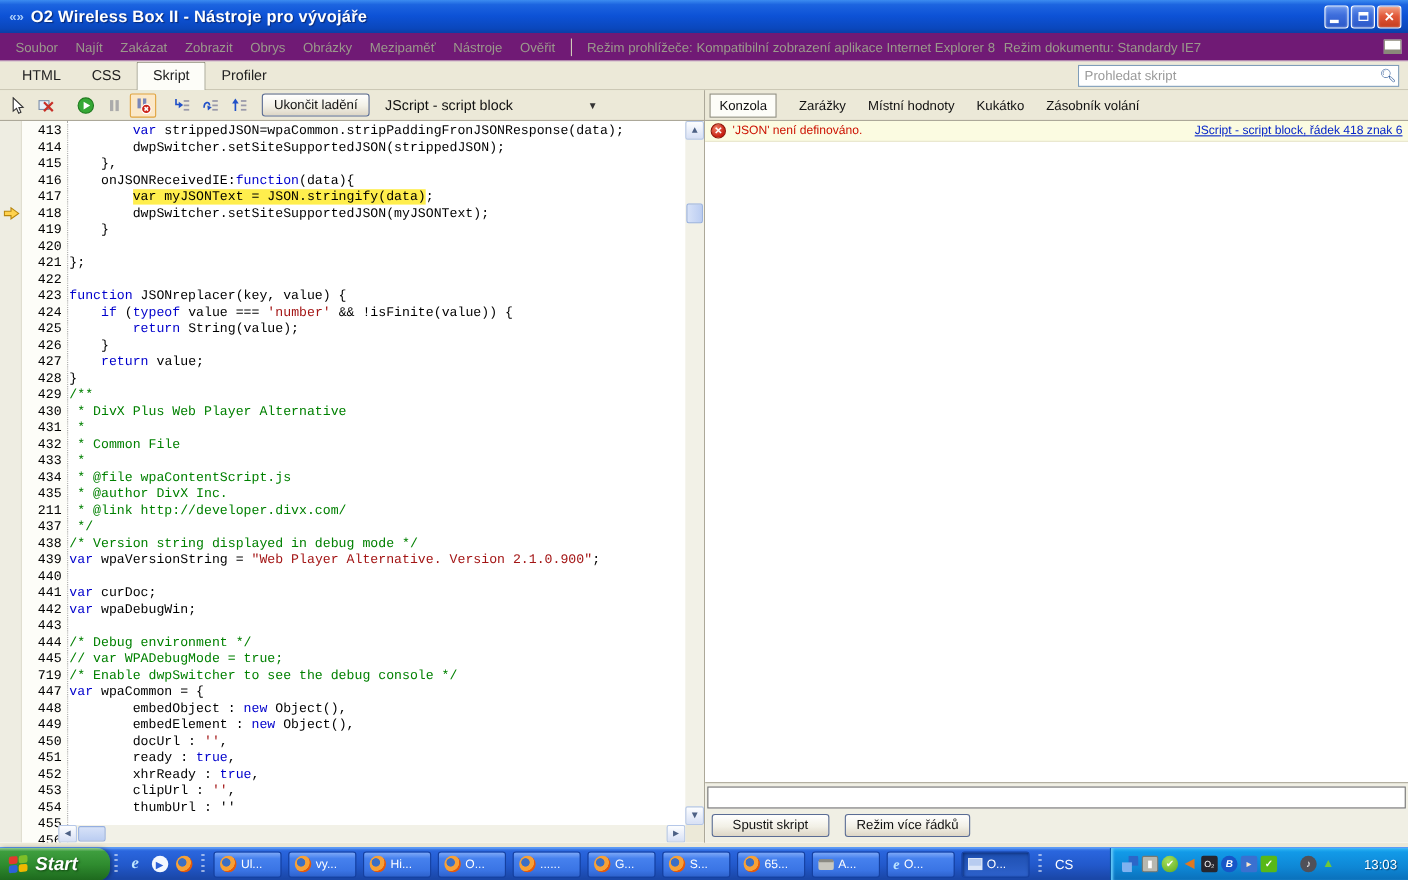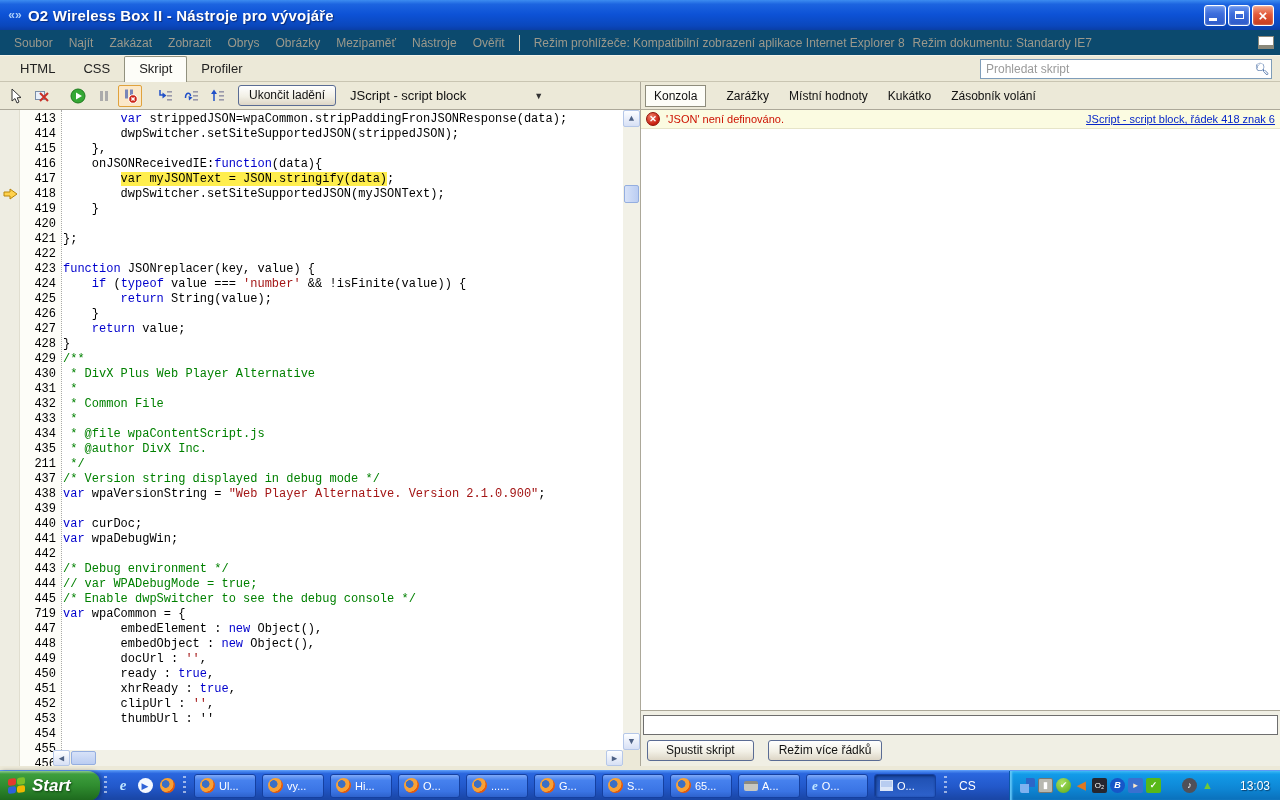--- a/index.html
+++ b/index.html
@@ -20,21 +20,21 @@
   .winbtns { margin-left:auto; display:flex; gap:2px; }
   .wbtn { width:22px; height:21px; border-radius:3px; border:1px solid #fff;
     background:linear-gradient(180deg,#6A96EE 0%,#3E6EDC 40%,#2B58C8 100%);
     position:relative; display:flex; align-items:center; justify-content:center;
     box-shadow:inset 0 0 2px rgba(255,255,255,.6); }
   .wbtn.close { background:linear-gradient(180deg,#F2A285 0%,#E2593A 45%,#C43A1C 100%); }
   .wbtn .bar { position:absolute; left:4px; bottom:4px; width:8px; height:3px; background:#fff; }
   .wbtn .box { width:9px; height:8px; border:1px solid #fff; border-top:3px solid #fff; }
   .wbtn .x { color:#fff; font-size:15px; font-weight:bold; line-height:1; }
 
-  .menubar { position:absolute; top:30px; left:0; right:0; height:26px; background:#0c4a6e;
+  .menubar { position:absolute; top:30px; left:0; right:0; height:26px; background:#701a75;
     display:flex; align-items:center; padding:0 6px; border-bottom:1px solid #F6F4EA; }
   .menu-item { color:#9B998C; font-size:12px; padding:0 8px; }
   .msep { width:1px; height:16px; background:#CFCBB8; margin:0 6px; }
   .mode-text { color:#9B998C; font-size:12px; margin-left:8px; }
   .pin-ico { margin-left:auto; width:16px; height:13px; border:1px solid #8A887A; background:#fff;
     border-bottom:4px solid #8A887A; }
 
   
   .tabrow { position:absolute; top:56px; left:0; right:0; height:26px; background:#ECE9D8;
     display:flex; align-items:flex-end; padding:0 6px; border-bottom:1px solid #C9C5B2; }
@@ -365,33 +365,34 @@
               <div class="crow"><span class="sg-p">    }</span></div>
               <div class="crow"><span class="sg-p">    </span><span class="sg-k">return</span><span class="sg-p"> value;</span></div>
               <div class="crow"><span class="sg-p">}</span></div>
               <div class="crow"><span class="sg-c">/**</span></div>
               <div class="crow"><span class="sg-c"> * DivX Plus Web Player Alternative</span></div>
               <div class="crow"><span class="sg-c"> *</span></div>
               <div class="crow"><span class="sg-c"> * Common File</span></div>
               <div class="crow"><span class="sg-c"> *</span></div>
               <div class="crow"><span class="sg-c"> * @file wpaContentScript.js</span></div>
               <div class="crow"><span class="sg-c"> * @author DivX Inc.</span></div>
+              <div class="crow"><span class="sg-c"> * @link http://developer.divx.com/</span></div>
               <div class="crow"><span class="sg-c"> */</span></div>
               <div class="crow"><span class="sg-c">/* Version string displayed in debug mode */</span></div>
               <div class="crow"><span class="sg-k">var</span><span class="sg-p"> wpaVersionString = </span><span class="sg-s">"Web Player Alternative. Version 2.1.0.900"</span><span class="sg-p">;</span></div>
               <div class="crow"></div>
               <div class="crow"><span class="sg-k">var</span><span class="sg-p"> curDoc;</span></div>
               <div class="crow"><span class="sg-k">var</span><span class="sg-p"> wpaDebugWin;</span></div>
               <div class="crow"></div>
               <div class="crow"><span class="sg-c">/* Debug environment */</span></div>
               <div class="crow"><span class="sg-c">// var WPADebugMode = true;</span></div>
               <div class="crow"><span class="sg-c">/* Enable dwpSwitcher to see the debug console */</span></div>
               <div class="crow"><span class="sg-k">var</span><span class="sg-p"> wpaCommon = {</span></div>
+              <div class="crow"><span class="sg-p">        embedObject : </span><span class="sg-k">new</span><span class="sg-p"> Object(),</span></div>
               <div class="crow"><span class="sg-p">        embedElement : </span><span class="sg-k">new</span><span class="sg-p"> Object(),</span></div>
-              <div class="crow"><span class="sg-p">        embedObject : </span><span class="sg-k">new</span><span class="sg-p"> Object(),</span></div>
               <div class="crow"><span class="sg-p">        docUrl : </span><span class="sg-s">''</span><span class="sg-p">,</span></div>
               <div class="crow"><span class="sg-p">        ready : </span><span class="sg-k">true</span><span class="sg-p">,</span></div>
               <div class="crow"><span class="sg-p">        xhrReady : </span><span class="sg-k">true</span><span class="sg-p">,</span></div>
               <div class="crow"><span class="sg-p">        clipUrl : </span><span class="sg-s">''</span><span class="sg-p">,</span></div>
               <div class="crow"><span class="sg-p">        thumbUrl : ''</span></div>
             </div>
 
           <div class="vscroll">
             <span class="sb-btn up">▲</span>
             <span class="vthumb"></span>

